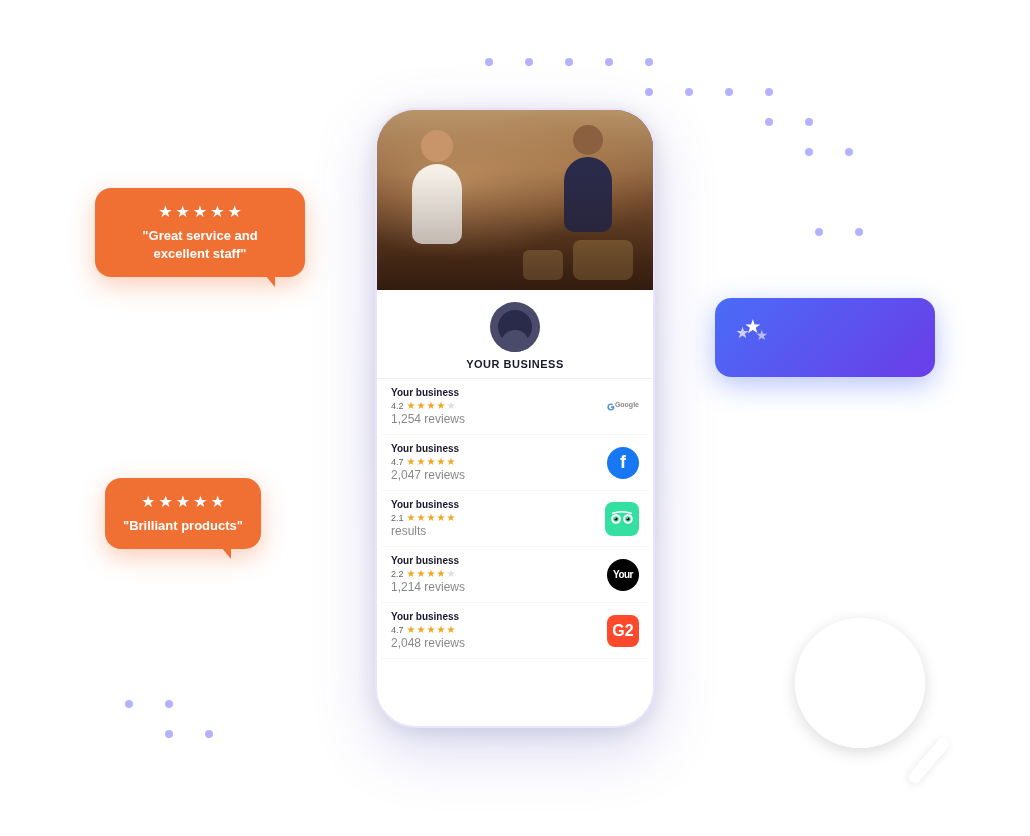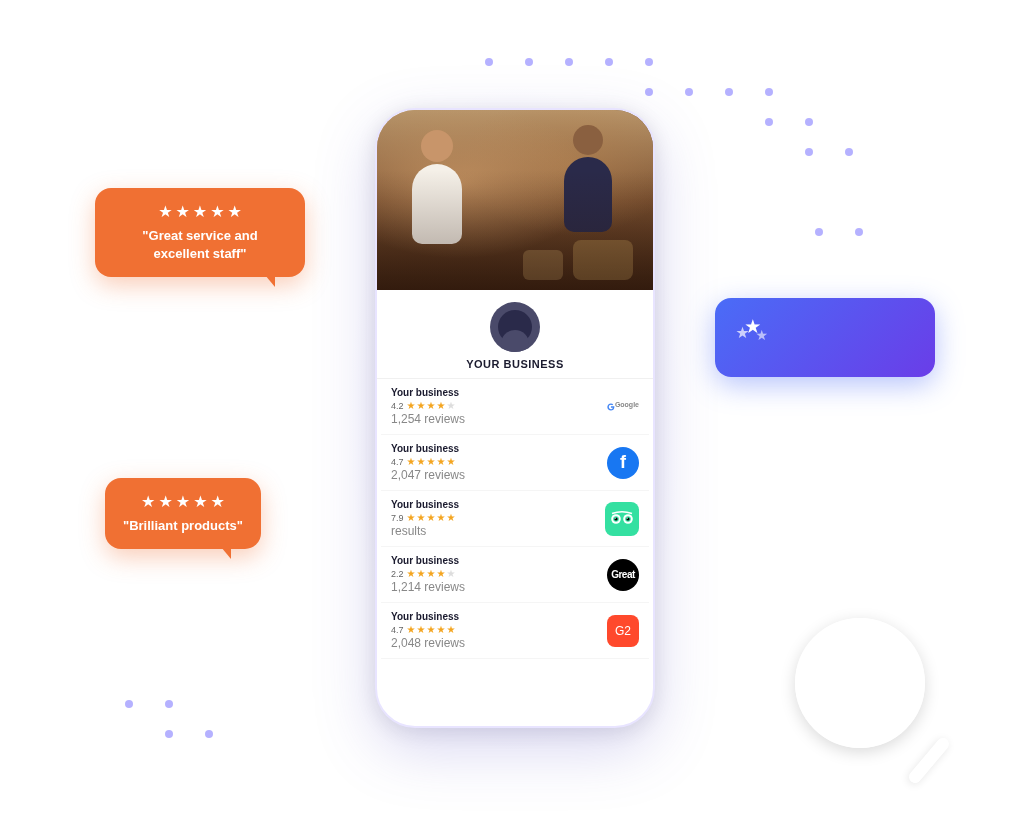--- a/index.html
+++ b/index.html
@@ -250,22 +250,22 @@
       background: #000;
       color: #fff;
       font-size: 10px;
       font-weight: 900;
       letter-spacing: -0.5px;
     }
 
     .platform-g2 {
       background: #ff492c;
       color: #fff;
-      font-size: 12px;
-      font-weight: 400;
+      font-size: 16px;
+      font-weight: 700;
       border-radius: 8px;
     }
 
     
     .speech-bubble-orange {
       position: absolute;
       background: #f07033;
       border-radius: 16px;
       padding: 14px 18px;
       color: #fff;
@@ -455,21 +455,21 @@
           </div>
           <div class="review-count">2,047 reviews</div>
         </div>
         <div class="platform-logo platform-facebook">f</div>
       </div>
 
       <div class="review-row">
         <div class="review-info">
           <div class="review-biz-name">Your business</div>
           <div class="stars-row">
-            <span class="star-rating-num">7.9</span>
+            <span class="star-rating-num">2.1</span>
             <span class="star">★</span>
             <span class="star">★</span>
             <span class="star">★</span>
             <span class="star">★</span>
             <span class="star">★</span>
           </div>
           <div class="review-count">results</div>
         </div>
         <div class="platform-logo platform-tripadvisor" style="width:34px;height:34px;font-size:18px;">
 
@@ -493,21 +493,21 @@
           <div class="stars-row">
             <span class="star-rating-num">2.2</span>
             <span class="star">★</span>
             <span class="star">★</span>
             <span class="star">★</span>
             <span class="star">★</span>
             <span class="star" style="color:#ddd;">★</span>
           </div>
           <div class="review-count">1,214 reviews</div>
         </div>
-        <div class="platform-logo platform-uber">Great</div>
+        <div class="platform-logo platform-uber">Your</div>
       </div>
 
       <div class="review-row">
         <div class="review-info">
           <div class="review-biz-name">Your business</div>
           <div class="stars-row">
             <span class="star-rating-num">4.7</span>
             <span class="star">★</span>
             <span class="star">★</span>
             <span class="star">★</span>

